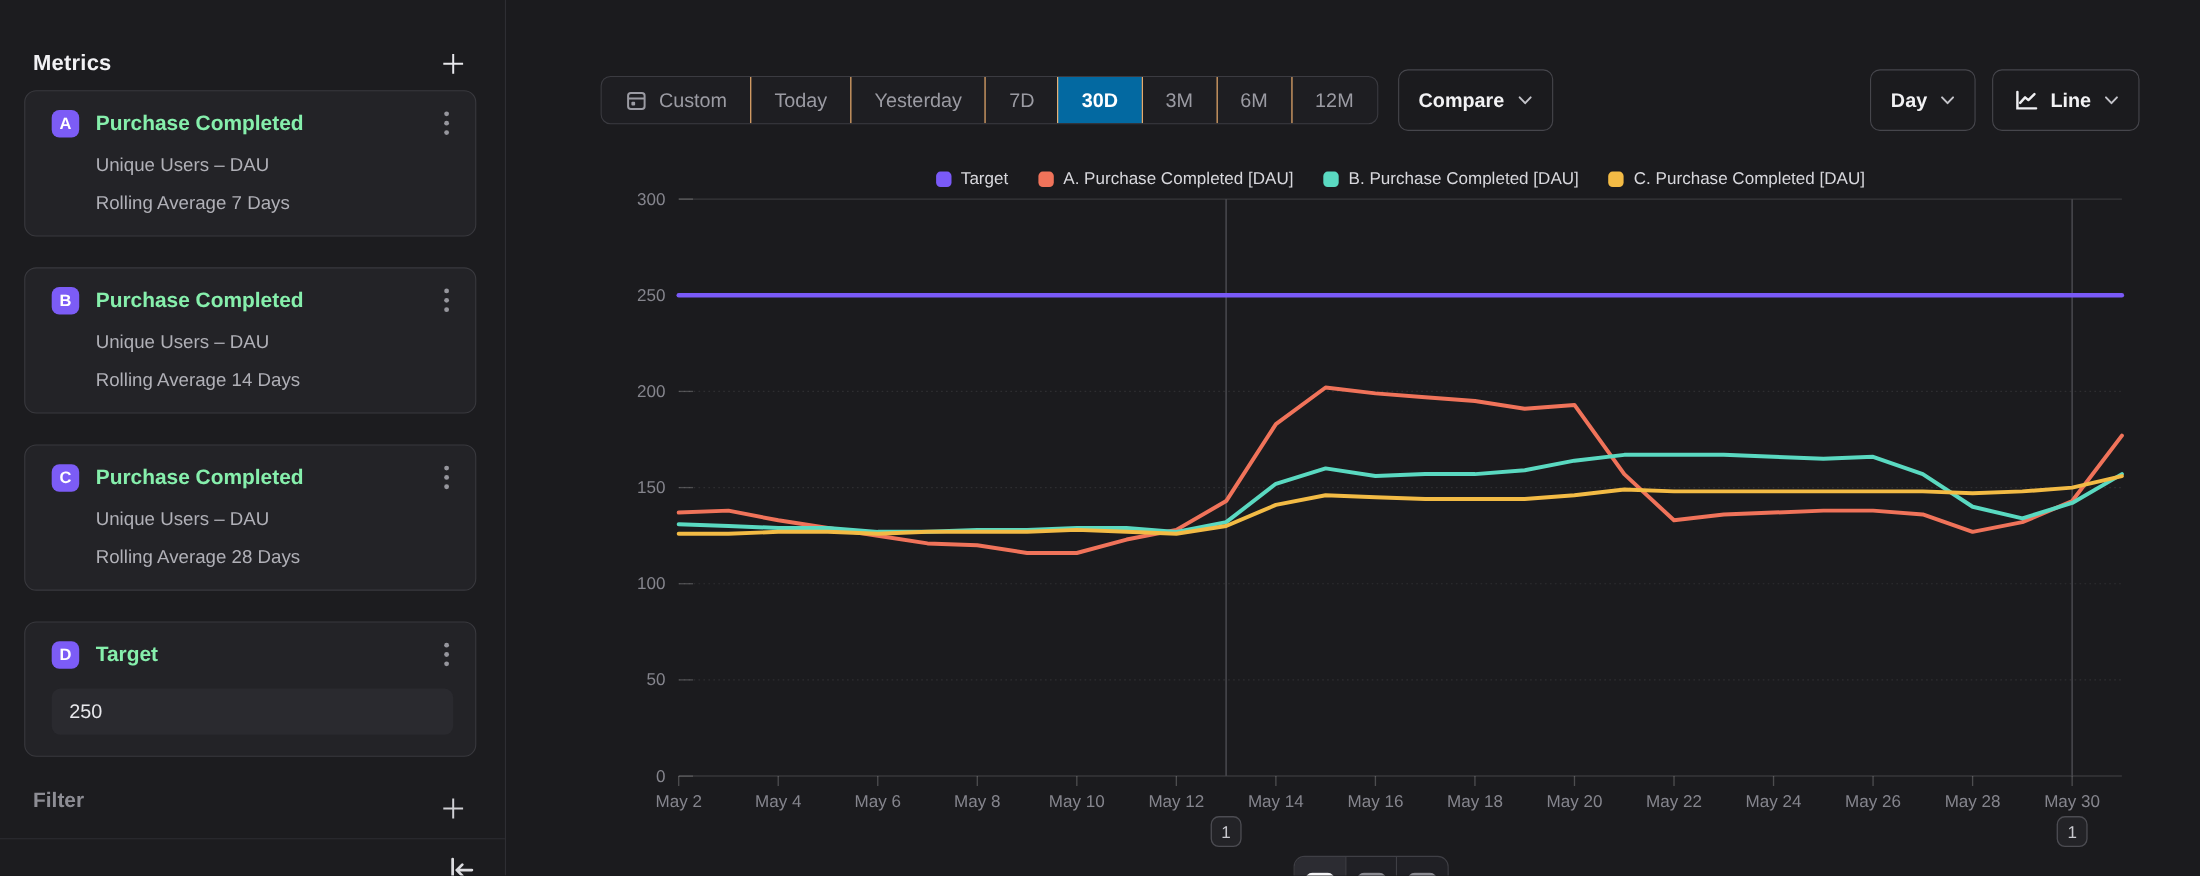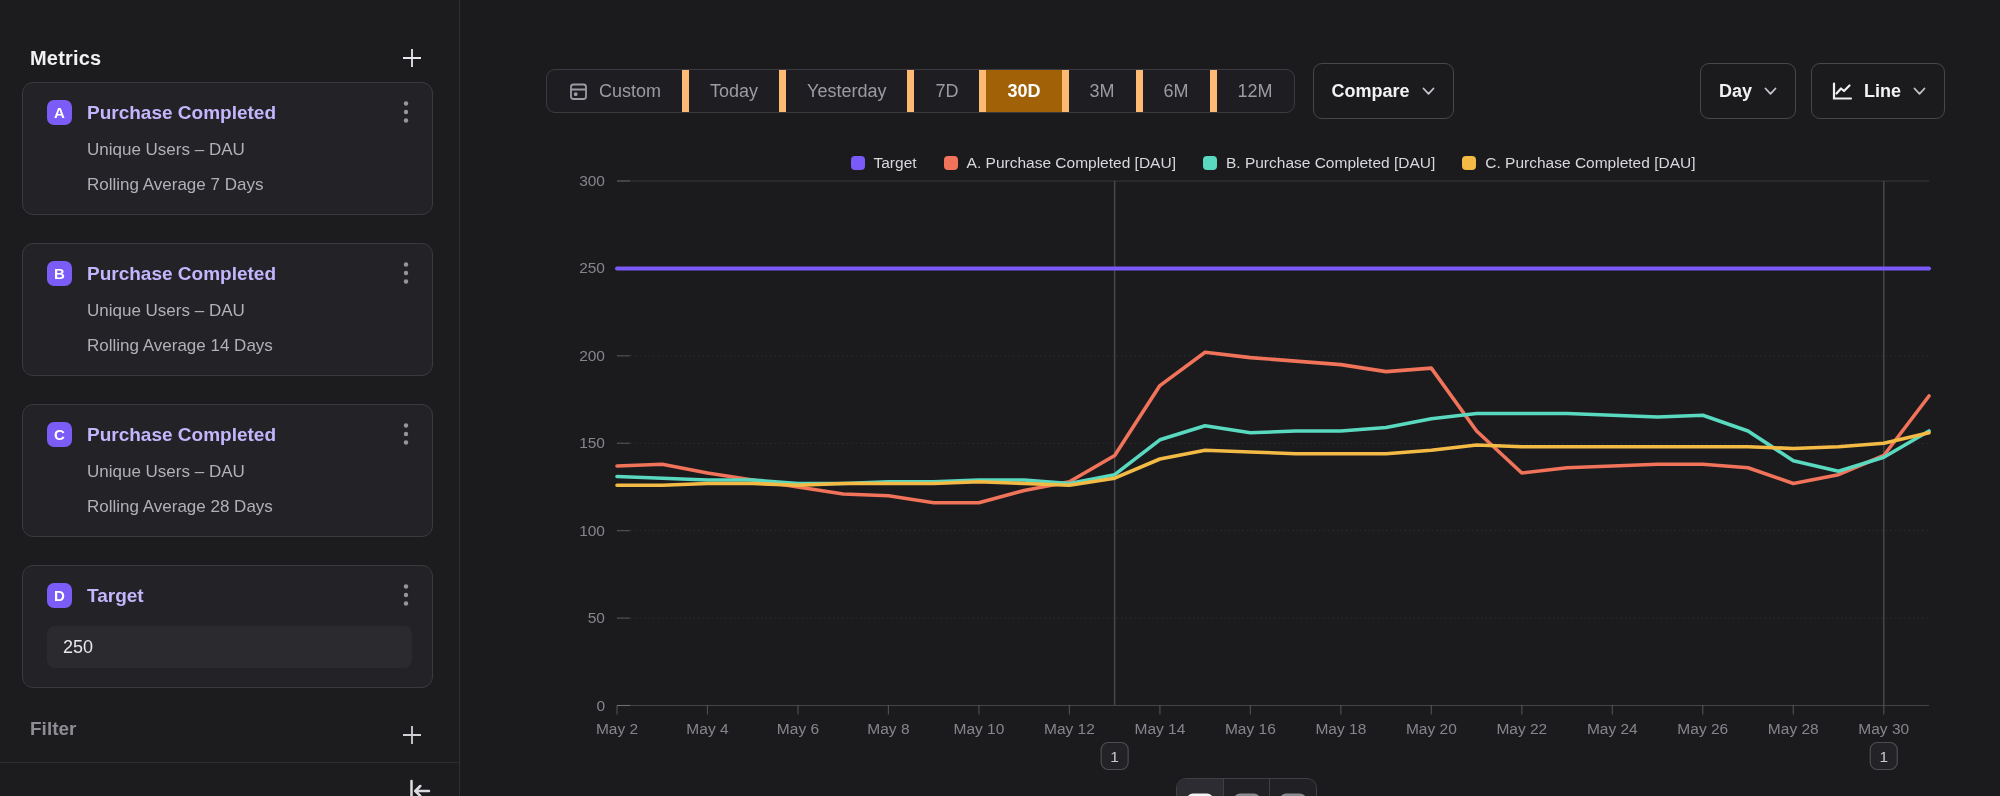--- a/index.html
+++ b/index.html
@@ -30,21 +30,21 @@
   .card {
     background:#232327; border:1px solid #39393e; border-radius:11px;
     padding:17px 20px 19px 24px; position:relative;
   }
   .card-row1 { display:flex; align-items:center; }
   .badge {
     width:25px; height:25px; border-radius:7px; background:#7c5cf6;
     color:#fff; font-size:15px; font-weight:700;
     display:flex; align-items:center; justify-content:center; flex:0 0 25px;
   }
-  .card-title { margin-left:15px; font-size:19px; font-weight:700; color:#c4b5fd; }
+  .card-title { margin-left:15px; font-size:19px; font-weight:700; color:#86efac; }
   .kebab { position:absolute; top:14px; right:12px; width:28px; height:30px; background:none; border:none; cursor:pointer;
     display:flex; align-items:center; justify-content:center; }
   .card-sub { margin-left:40px; margin-top:15px; font-size:17px; color:#b0b0b7; }
   .target-input {
     margin-top:18px; width:100%; height:42px; background:#2a2a2f; border:none; border-radius:8px;
     color:#e8e8ec; font-size:18px; padding:0 16px; font-family:"Liberation Sans", sans-serif;
   }
   .sb-filter {
     position:absolute; left:30px; right:30px; top:718px; height:36px;
     display:flex; align-items:flex-start; justify-content:space-between;
@@ -64,24 +64,24 @@
     display:flex; align-items:center; justify-content:space-between;
   }
   .toolbar-left { display:flex; align-items:center; gap:18px; }
   .seg {
     display:flex; align-items:stretch; height:44px;
     border:1px solid #3b3b41; border-radius:9px; overflow:hidden; background:#1e1e22;
   }
   .seg-cell {
     display:flex; align-items:center; gap:10px; padding:0 21px; border:none; cursor:pointer;
     background:transparent; color:#9b9ba3; font-size:18px; font-family:"Liberation Sans", sans-serif;
-    border-left:7px solid #fdba74; white-space:nowrap;
+    border-left:1px solid #fdba74; white-space:nowrap;
   }
   .seg-cell:first-child { border-left:none; }
-  .seg-cell.active { background:#a16207; color:#ffffff; font-weight:700; }
+  .seg-cell.active { background:#0369a1; color:#ffffff; font-weight:700; }
   .btn {
     display:flex; align-items:center; gap:11px; height:56px; padding:0 18px;
     background:transparent; border:1px solid #46464c; border-radius:9px; cursor:pointer;
     color:#f2f2f4; font-size:18px; font-weight:700; font-family:"Liberation Sans", sans-serif; white-space:nowrap;
   }
   .toolbar-right { display:flex; align-items:center; gap:15px; }
   .chev { margin-left:1px; }
 
   .legend {
     position:absolute; top:150px; left:157px; width:1312px; height:26px;

